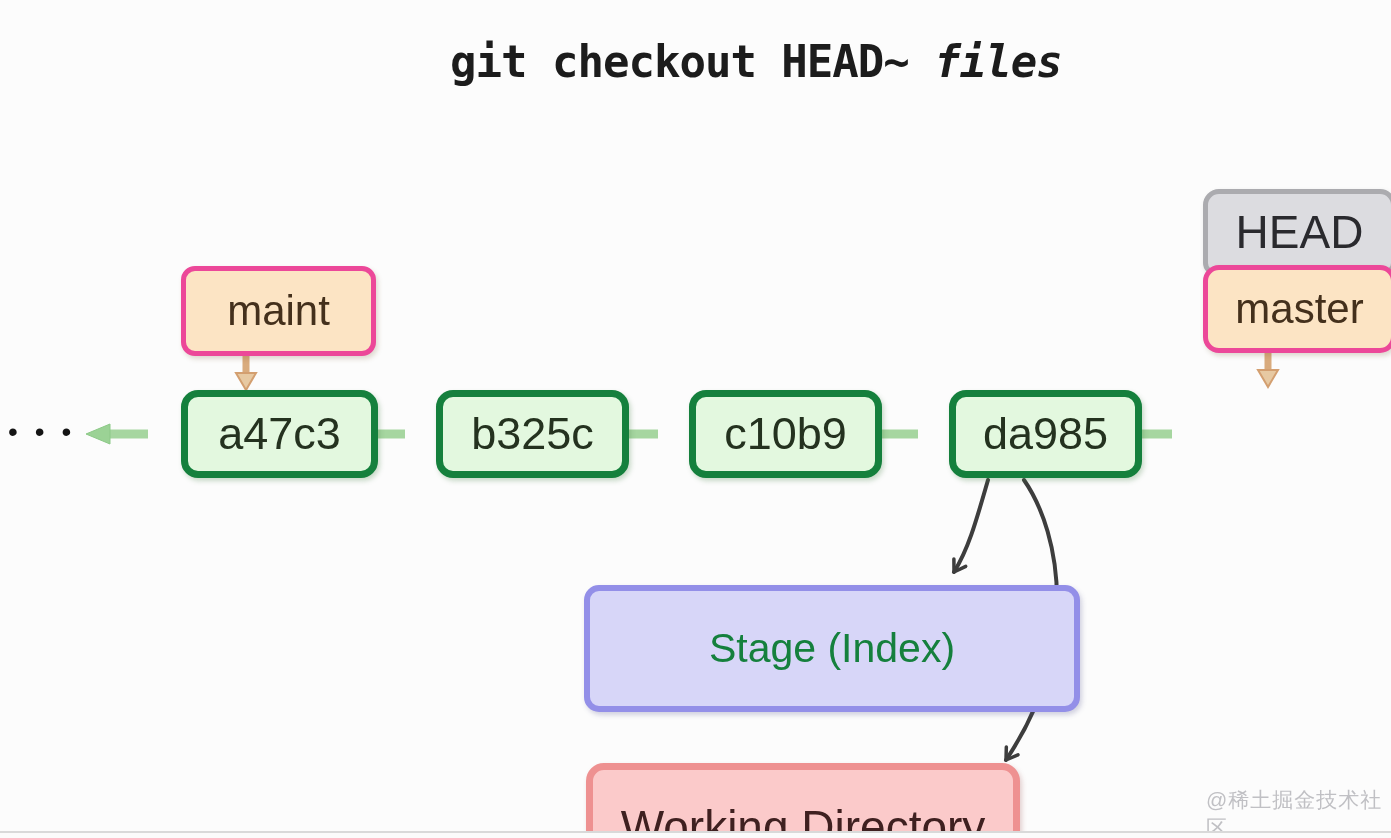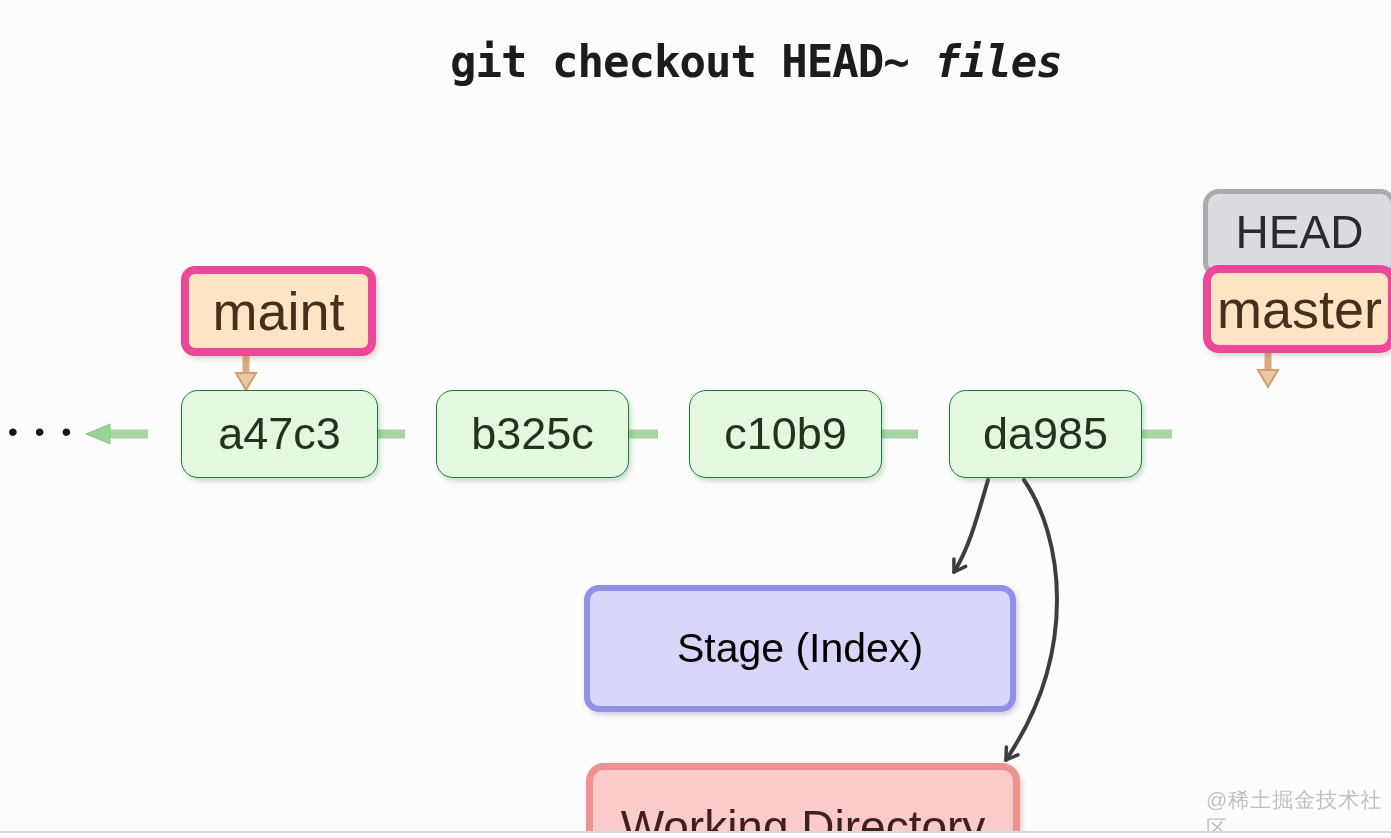--- a/index.html
+++ b/index.html
@@ -30,59 +30,59 @@
     box-sizing: border-box;
     display: flex;
     align-items: center;
     justify-content: center;
     white-space: nowrap;
     margin-left: 31px;
   }
   .commit {
     top: 390px; height: 88px; width: 193px;
     background: #e3f8df;
-    border: 1px solid #15803d;
+    border: 7px solid #15803d;
     border-radius: 17px;
     font-size: 45px;
     color: #24321f;
     box-shadow: 2px 3px 5px rgba(70,130,70,0.28);
     z-index: 3;
   }
   .commit-a47c3 { left: 150px; width: 197px; }
   .commit-b325c { left: 405px; justify-content: center; }
   .commit-c10b9 { left: 658px; }
   .commit-da985 { left: 918px; }
   .commit-ed489 { left: 1172px; }
   .branch {
     background: #fce4c4;
-    border: 8px solid #ec4899;
+    border: 5px solid #ec4899;
     border-radius: 14px;
-    font-size: 54px;
+    font-size: 42px;
     color: #44301c;
     box-shadow: 2px 3px 5px rgba(120,90,50,0.22);
   }
   .maint { left: 150px; top: 266px; width: 195px; height: 90px; z-index: 3; }
   .head {
     left: 1172px; top: 189px; width: 193px; height: 86px;
     background: #dcdce0;
     border: 5px solid #ababaf;
     border-radius: 16px 16px 12px 12px;
     font-size: 46px;
     color: #2a2a2e;
     box-shadow: 2px 3px 5px rgba(90,90,90,0.25);
     z-index: 2;
   }
   .master { left: 1172px; top: 265px; width: 193px; height: 88px; border-radius: 16px; z-index: 3; }
   .stage {
-    left: 553px; top: 585px; width: 432px; height: 127px;
+    left: 553px; top: 585px; width: 496px; height: 127px;
     background: #d7d6f8;
     border: 6px solid #938fe8;
     border-radius: 15px;
     font-size: 41px;
-    color: #000000;
+    color: #15803d;
     box-shadow: 2px 3px 5px rgba(80,80,140,0.25);
     z-index: 3;
   }
   .working {
     left: 555px; top: 763px; width: 434px; height: 120px;
     background: #fbcaca;
     border: 7px solid #ee9191;
     border-radius: 18px;
     font-size: 46px;
     color: #3f2020;

